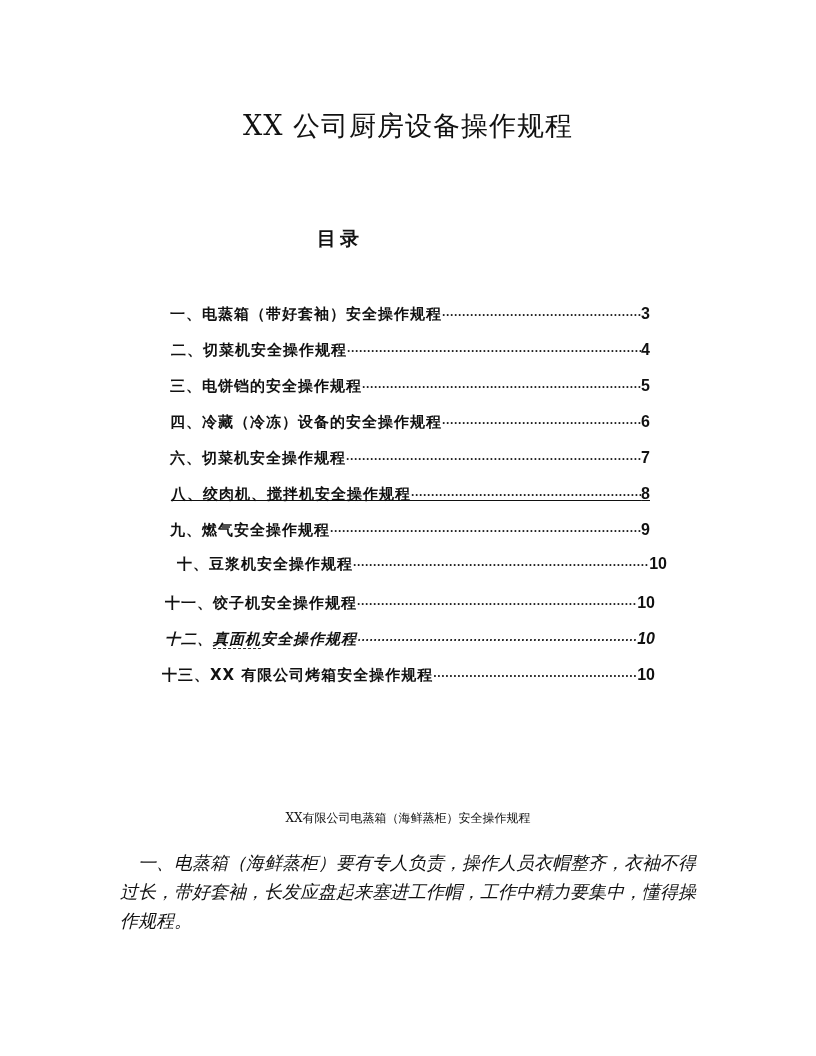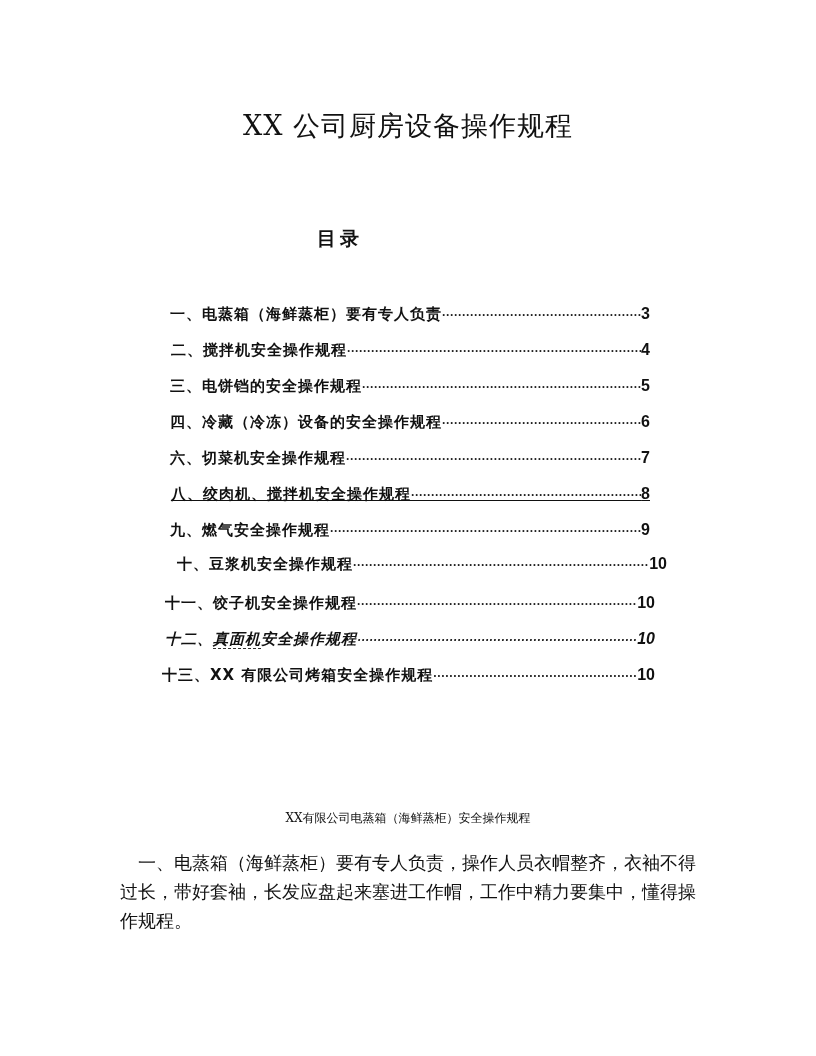--- a/index.html
+++ b/index.html
@@ -15,37 +15,37 @@
              font-size: 15px; font-weight: bold; font-family: "DejaVu Sans", sans-serif; white-space: nowrap; }
   .toc-label { letter-spacing: 1px; }
   .toc-label .dotted { border-bottom: 1px dashed #333; }
   .toc-leader { flex: 1; overflow: hidden; letter-spacing: 0px; color: #222;
                 font-family: "Liberation Sans", sans-serif; font-weight: bold; font-size: 12px; }
   .toc-leader::before { content: "································································································"; }
   .toc-page { font-family: "Liberation Sans", sans-serif; font-weight: bold; font-size: 16px; }
   .section-title { position: absolute; top: 810px; left: 0; width: 816px; text-align: center;
                    font-size: 12px; font-family: "DejaVu Serif", serif; }
   .para { position: absolute; top: 848px; left: 120px; width: 580px; font-size: 18px;
-          line-height: 29px; text-indent: 18px; font-family: "DejaVu Serif", serif; }
+          line-height: 29px; text-indent: 18px; font-family: "DejaVu Serif", serif; font-style: italic; }
 </style>
 </head>
 <body>
 
 <div class="page">
   <div class="doc-title">XX 公司厨房设备操作规程</div>
   <div class="toc-heading">目录</div>
 
   <div class="toc">
     <div class="toc-row" style="top:0px;left:170px;width:480px;">
-      <span class="toc-label">一、电蒸箱（海鲜蒸柜）要有专人负责</span>
+      <span class="toc-label">一、电蒸箱（带好套袖）安全操作规程</span>
       <span class="toc-leader"></span>
       <span class="toc-page">3</span>
     </div>
     <div class="toc-row" style="top:36px;left:171px;width:479px;">
-      <span class="toc-label">二、搅拌机安全操作规程</span>
+      <span class="toc-label">二、切菜机安全操作规程</span>
       <span class="toc-leader"></span>
       <span class="toc-page">4</span>
     </div>
     <div class="toc-row" style="top:72px;left:170px;width:480px;">
       <span class="toc-label">三、电饼铛的安全操作规程</span>
       <span class="toc-leader"></span>
       <span class="toc-page">5</span>
     </div>
     <div class="toc-row" style="top:108px;left:170px;width:480px;">
       <span class="toc-label">四、冷藏（冷冻）设备的安全操作规程</span>

